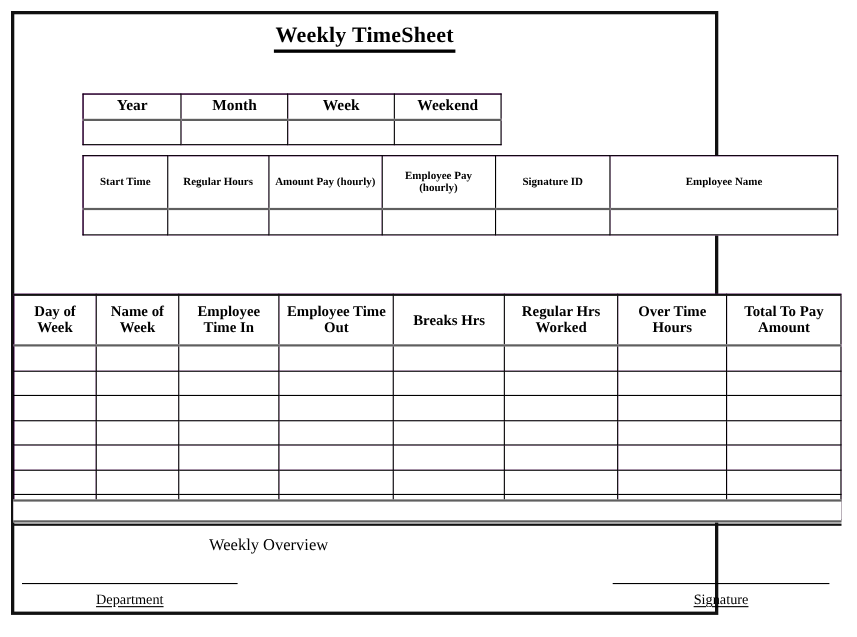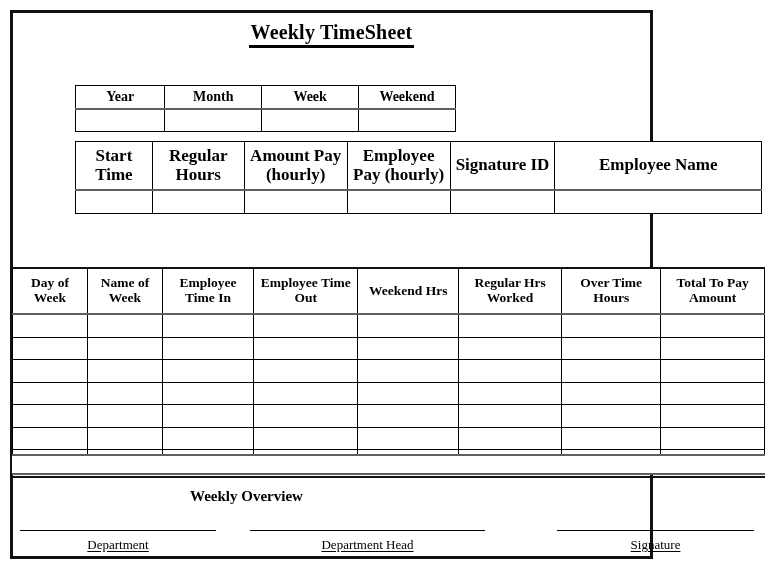--- a/index.html
+++ b/index.html
@@ -81,21 +81,21 @@
 
   
   #tbl-employee {
     position: absolute;
     left: 62px;
     top: 128px;
     width: 687px;
   }
   #tbl-employee th {
     height: 47px;
-    font-size: 17px;
+    font-size: 10px;
     padding: 0 2px;
   }
   #tbl-employee td.blank { height: 22px; }
 
   
   #tbl-hours {
     position: absolute;
     left: -1px;
     top: 222px;
     width: 753px;
@@ -130,21 +130,21 @@
     width: 753px;
     height: 87px;
     border-top: 2px solid #111111;
     box-sizing: border-box;
   }
   #overview-label {
     position: absolute;
     left: 178px;
     top: 10px;
     font-size: 15px;
-    font-weight: bold;
+    font-weight: normal;
   }
 
   .sig-slot {
     position: absolute;
     bottom: 10px;
   }
   .sig-rule {
     border-top: 1.5px solid #000000;
     height: 0;
     width: 100%;
@@ -237,21 +237,21 @@
       <col style="width:14.0%">
       <col style="width:13.5%">
       <col style="width:14.1%">
     </colgroup>
     <thead>
       <tr>
         <th>Day of Week</th>
         <th>Name of Week</th>
         <th>Employee Time In</th>
         <th>Employee Time Out</th>
-        <th>Weekend Hrs</th>
+        <th>Breaks Hrs</th>
         <th>Regular Hrs Worked</th>
         <th>Over Time Hours</th>
         <th>Total To Pay Amount</th>
       </tr>
     </thead>
     <tbody id="hours-body">
 
     <tr>
           <td class="blank"></td>
           <td class="blank"></td>
@@ -328,24 +328,20 @@
   <div id="totals-bar"></div>
 
   <div id="overview-block">
     <div id="overview-label">Weekly Overview</div>
 
     <div class="sig-slot" id="sig-department">
       <div class="sig-rule"></div>
       <div class="sig-label">Department</div>
     </div>
 
-    <div class="sig-slot" id="sig-dept-head">
-      <div class="sig-rule"></div>
-      <div class="sig-label">Department Head</div>
-    </div>
 
     <div class="sig-slot" id="sig-signature">
       <div class="sig-rule"></div>
       <div class="sig-label">Signature</div>
     </div>
   </div>
 
 </div>
 
 </body></html>

